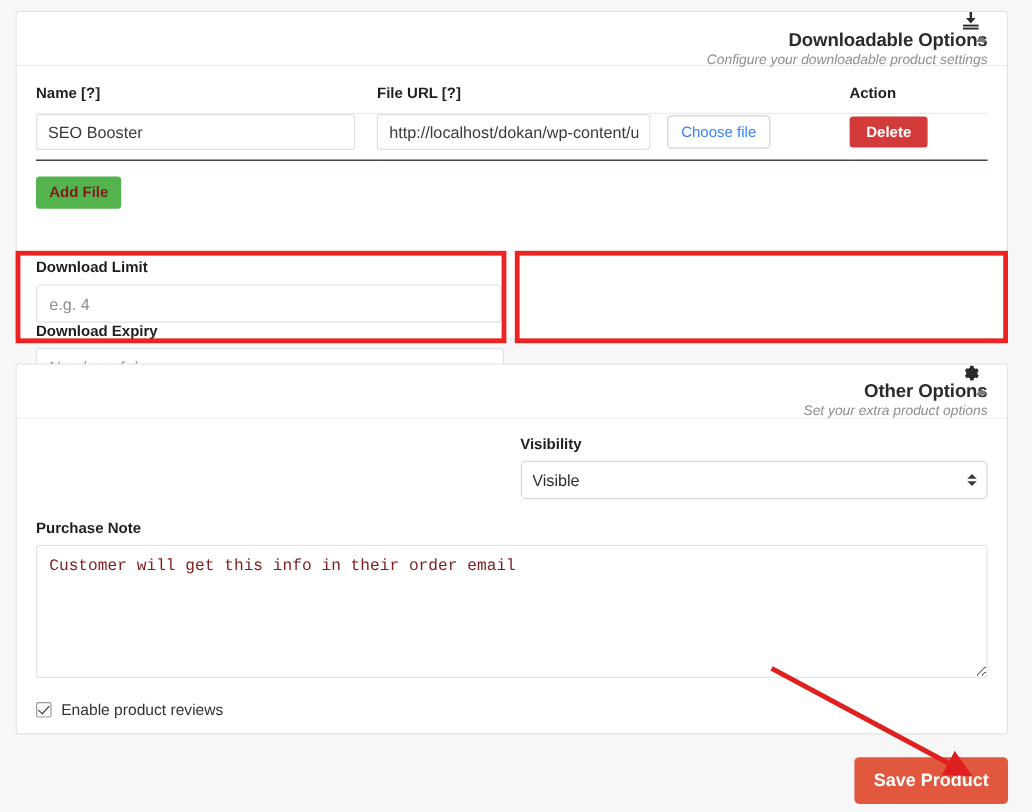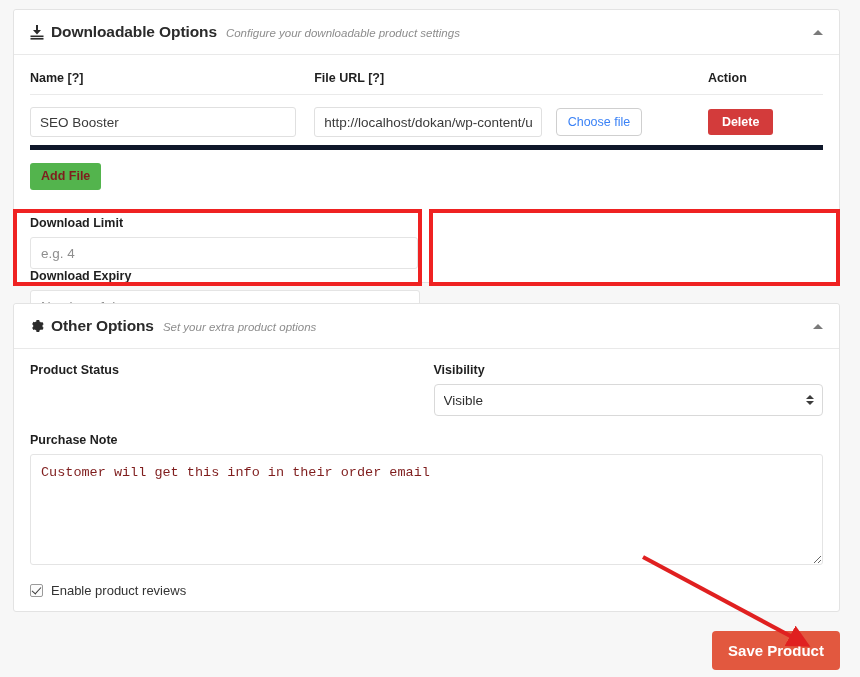--- a/index.html
+++ b/index.html
@@ -22,25 +22,26 @@
     left: 13px;
     width: 827px;
     background: #ffffff;
     border: 1px solid #e3e3e3;
     border-radius: 3px;
   }
   .panel-heading {
     height: 45px;
     border-bottom: 1px solid #e9e9e9;
     display: flex;
-    align-items: center;
+    align-items: flex-end;
     padding: 0 16px;
     position: relative;
     background: #fff;
     border-radius: 3px 3px 0 0;
+    flex-direction: column;
   }
   .panel-title {
     font-size: 15.5px;
     font-weight: bold;
     color: #2b2b2b;
     letter-spacing: -0.1px;
   }
   .panel-sub {
     font-size: 11.5px;
     font-style: italic;
@@ -76,23 +77,23 @@
   .dl-table { width: 100%; border-collapse: collapse; }
   .dl-table th {
     text-align: left;
     font-size: 12.5px;
     font-weight: bold;
     color: #1f1f1f;
     padding: 0 0 9px 0;
     border-bottom: 1px solid #eaeaea;
   }
   .dl-table td {
-    padding: 12px 0 8px 0;
+    padding: 0 0 8px 0;
     vertical-align: middle;
-    border-bottom: 5px solid #0f172a;
+    border-bottom: 1px solid #0f172a;
   }
   .col-name { width: 286px; }
   .col-url  { width: 410px; }
   .col-act  { width: 120px; }
 
   .inp {
     height: 30px;
     border: 1px solid #e0e0e0;
     border-radius: 3px;
     background: #fff;
@@ -372,21 +373,20 @@
       <span class="panel-title">Other Options</span>
       <span class="panel-sub">Set your extra product options</span>
       <span class="caret-toggle">
         <span class="caret-up"></span>
       </span>
     </div>
 
     <div class="panel-body" style="padding:14px 16px 16px 16px;">
       <div class="two-col">
         <div>
-          <label class="fld-label">Product Status</label>
         </div>
         <div>
           <label class="fld-label">Visibility</label>
           <div class="sel-wrap">
             <select class="sel">
               <option>Visible</option>
               <option>Hidden</option>
             </select>
             <span class="sel-arrows">
               <i class="up"></i>

